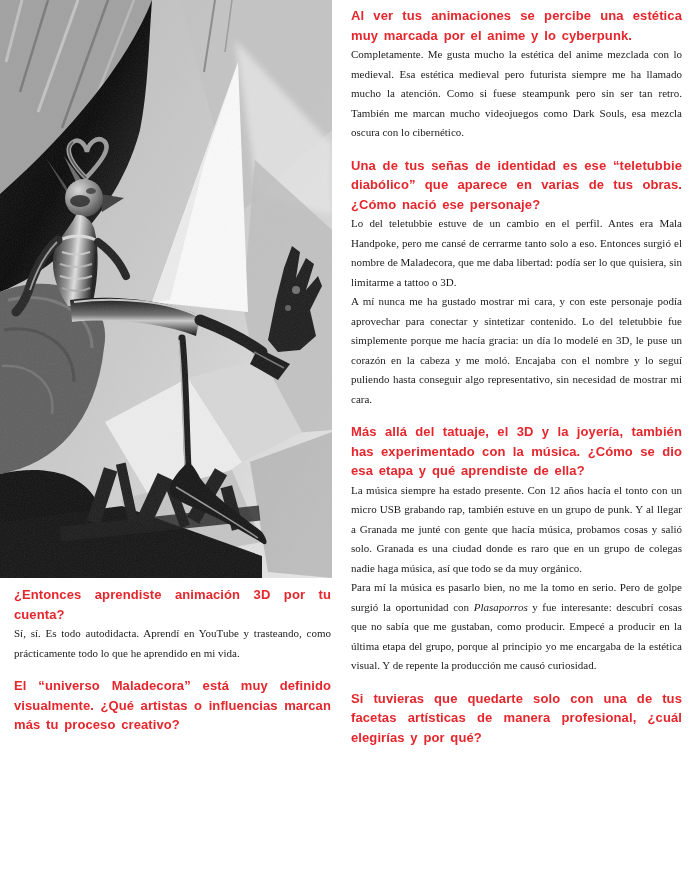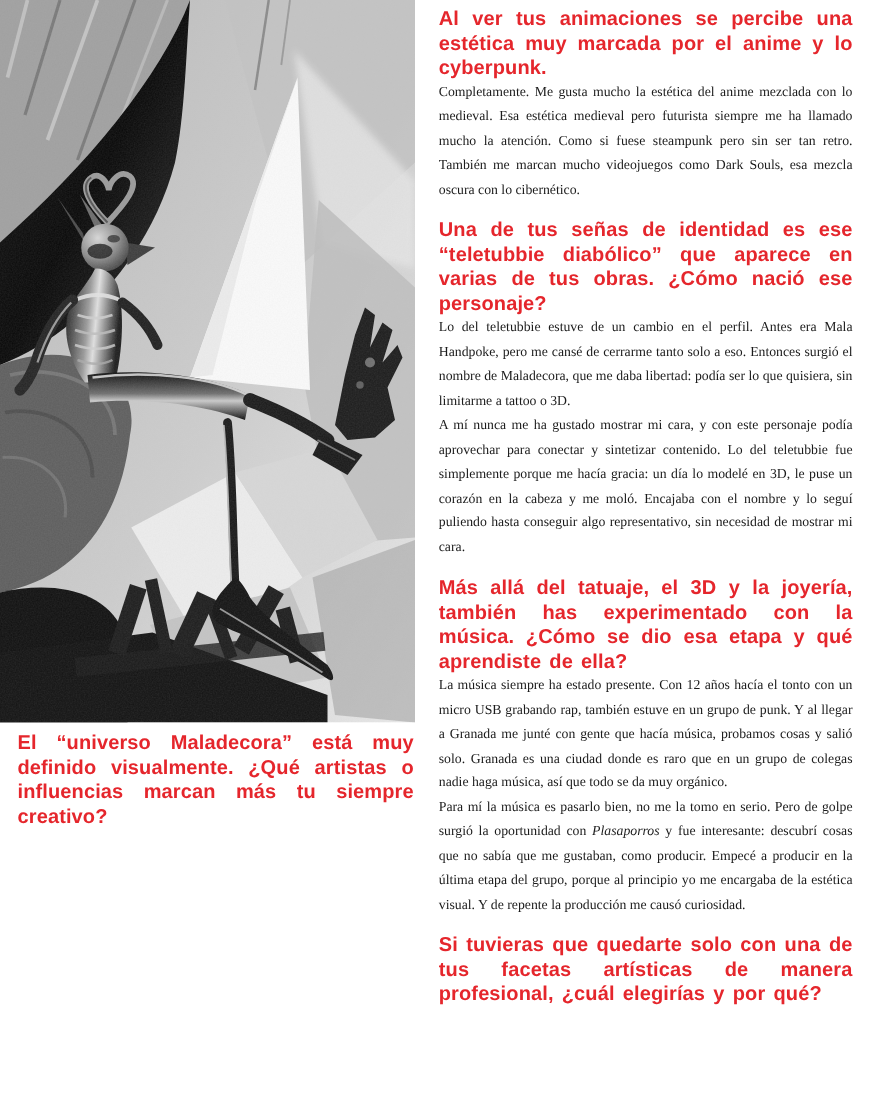--- a/index.html
+++ b/index.html
@@ -14,21 +14,21 @@
   .artwork svg{display:block;width:100%;height:100%;}
   .col{position:absolute;}
   .col-left-text{left:14px;top:585px;width:317px;}
   .col-right-text{left:351px;top:6px;width:331px;}
   .qa-block{margin:0;}
   .qa-block + .qa-block{margin-top:13px;}
   .question{
     font-family:"Liberation Sans", sans-serif;
     font-weight:700;
     color:#e5262c;
-    font-size:16px;
+    font-size:13px;
     line-height:19.5px;
     text-align:justify;
     word-spacing:2px;
     letter-spacing:.1px;
     margin:0;
   }
   .answer{
     font-family:"Liberation Serif", serif;
     color:#1b1b1b;
     font-size:11px;
@@ -169,21 +169,25 @@
         <circle cx="296" cy="290" r="4" fill="#858585" opacity="0.8"></circle>
         <circle cx="288" cy="308" r="3" fill="#6f6f6f" opacity="0.8"></circle>
       </g>
 
       <rect x="0" y="0" width="332" height="578" filter="url(#grain)" opacity="0.6"></rect>
     </svg>
   </figure>
 
   <section class="col col-left-text">
     <div class="qa-block">
-      <p class="question">El “universo Maladecora” está muy definido visualmente. ¿Qué artistas o influencias marcan más tu siempre creativo?</p>
+      <p class="question">¿Entonces aprendiste animación 3D por tu cuenta?</p>
+      <p class="answer">Sí, sí. Es todo autodidacta. Aprendí en YouTube y trasteando, como prácticamente todo lo que he aprendido en mi vida.</p>
+    </div>
+    <div class="qa-block">
+      <p class="question">El “universo Maladecora” está muy definido visualmente. ¿Qué artistas o influencias marcan más tu proceso creativo?</p>
     </div>
   </section>
 
   <section class="col col-right-text">
     <div class="qa-block">
       <p class="question">Al ver tus animaciones se percibe una estética muy marcada por el anime y lo cyberpunk.</p>
       <p class="answer">Completamente. Me gusta mucho la estética del anime mezclada con lo medieval. Esa estética medieval pero futurista siempre me ha llamado mucho la atención. Como si fuese steampunk pero sin ser tan retro. También me marcan mucho videojuegos como Dark Souls, esa mezcla oscura con lo cibernético.</p>
     </div>
     <div class="qa-block">
       <p class="question">Una de tus señas de identidad es ese “teletubbie diabólico” que aparece en varias de tus obras. ¿Cómo nació ese personaje?</p>

